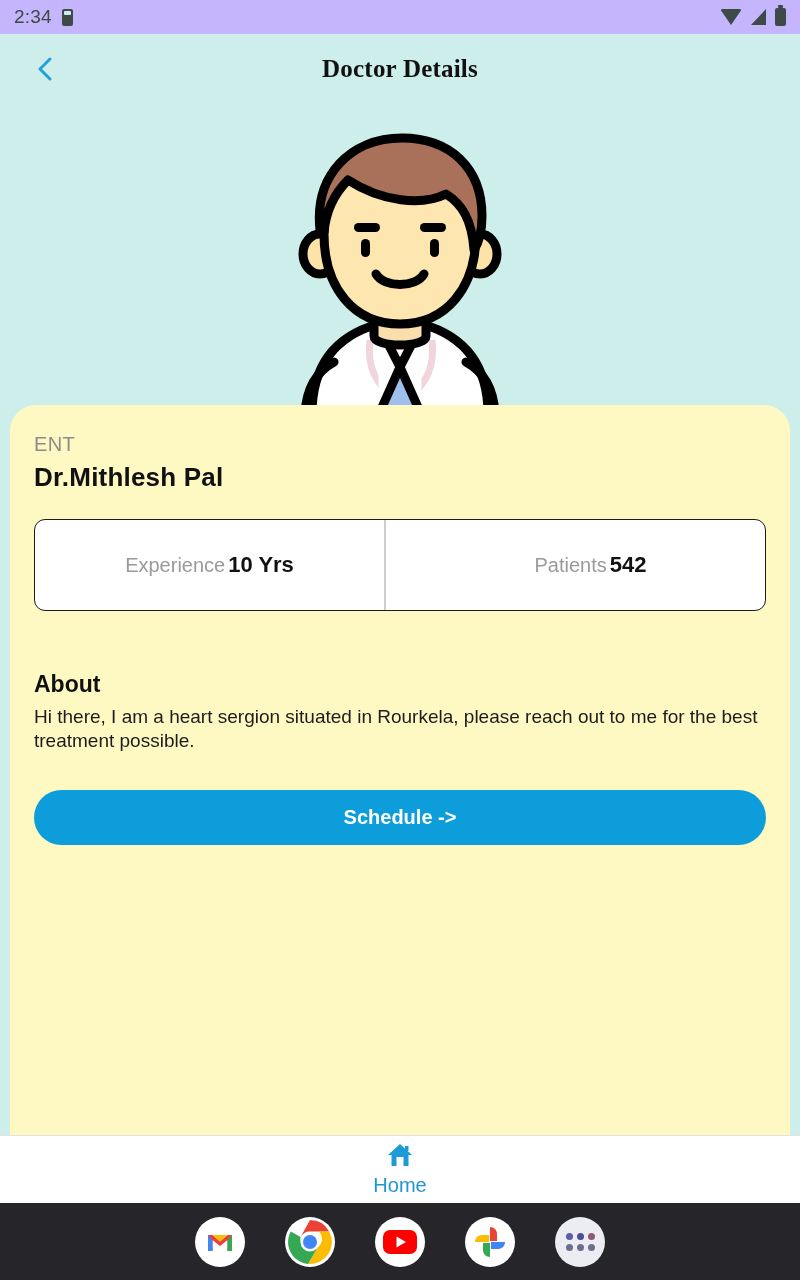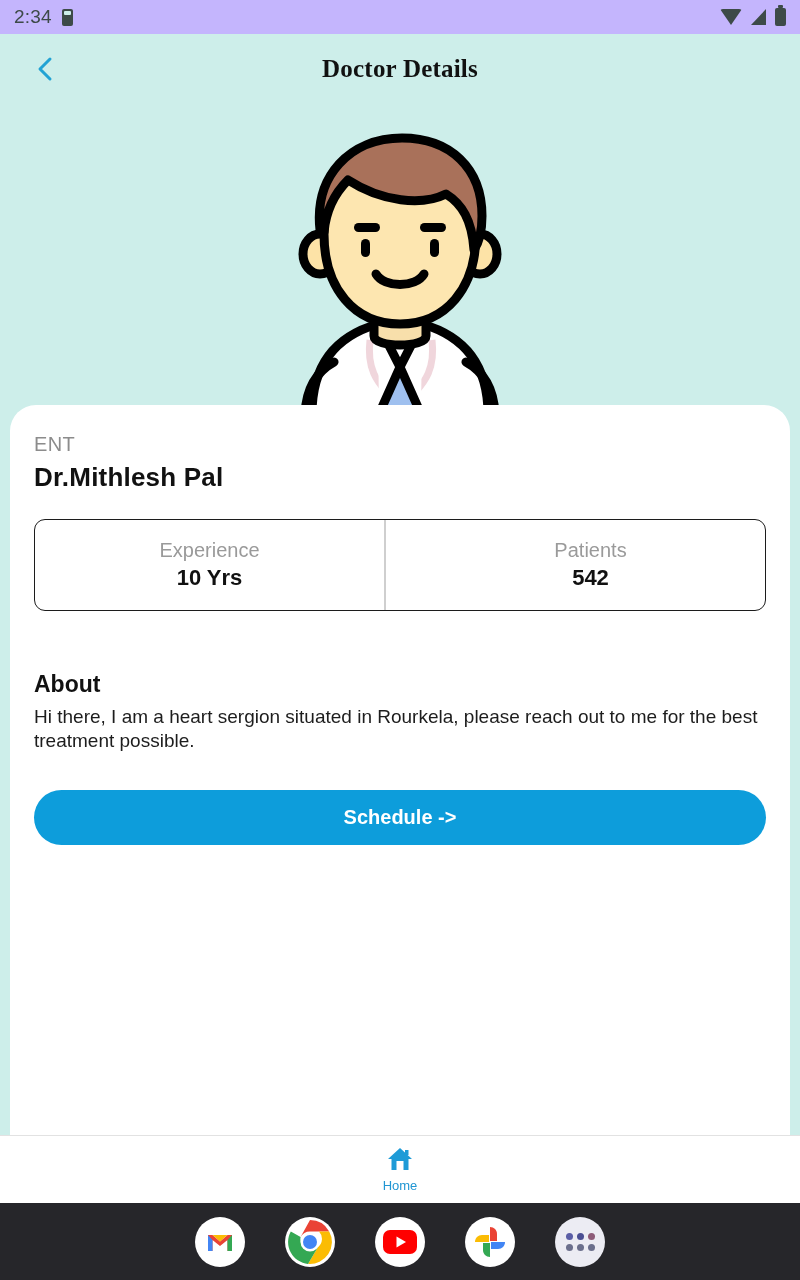--- a/index.html
+++ b/index.html
@@ -47,33 +47,33 @@
   .hero{
     position:absolute; top:104px; left:0; width:800px; height:310px;
     background:#cdeeea; overflow:hidden;
     display:flex; justify-content:center; align-items:flex-start;
   }
   .hero svg{ display:block; margin-top:20px; }
 
   
   .content-card{
     position:absolute; top:405px; left:10px; width:780px; height:730px;
-    background:#ffffff; border-radius:26px 26px 0 0;
+    background:#fef9c3; border-radius:26px 26px 0 0;
     padding:28px 24px 0 24px;
   }
   .specialty{ font-size:20px; color:#8c8c8c; margin-bottom:6px; letter-spacing:.3px;}
   .doctor-name{ font-size:26px; font-weight:bold; color:#111; letter-spacing:.2px; }
 
   .stats-box{
     margin-top:26px; height:92px; background:#fff;
     border:1.5px solid #1c1c1c; border-radius:11px;
     display:flex; align-items:stretch;
   }
   .stat{
-    flex:1; display:flex; flex-direction:column; align-items:center; justify-content:center; gap:3px;
+    flex:1; display:flex; flex-direction:row; align-items:center; justify-content:center; gap:3px;
   }
   .stat + .stat{ border-left:2px solid #cfcfcf;padding-left:30px; }
   .stat-label{ font-size:20px; color:#9a9a9a; }
   .stat-value{ font-size:22px; font-weight:bold; color:#111; }
 
   .about-title{ margin-top:60px; font-size:23px; font-weight:bold; color:#111; }
   .about-text{ margin-top:7px; font-size:19px; line-height:1.25; color:#1d1d1d; }
 
   .schedule-btn{
     margin-top:37px; width:100%; height:55px;
@@ -87,21 +87,21 @@
   
   .bottom-nav{
     position:absolute; left:0; top:1135px; width:800px; height:68px;
     background:#fff; border-top:1px solid #e2e2e2;
     display:flex; align-items:center;
   }
   .nav-item{
     flex:1; display:flex; flex-direction:column; align-items:center; justify-content:center;
     gap:6px; cursor:pointer; height:100%;
   }
-  .nav-label{ font-size:13px; color:#6f6f6f; }
+  .nav-label{ font-size:20px; color:#6f6f6f; }
   .nav-item.active .nav-label{ color:#2196d3; }
 
   
   .dock{
     position:absolute; left:0; top:1203px; width:800px; height:77px;
     background:#26262a; display:flex; align-items:center; justify-content:center; gap:40px;
   }
   .dock-icon{
     width:50px; height:50px; border-radius:50%; background:#fff;
     display:flex; align-items:center; justify-content:center; cursor:pointer;

